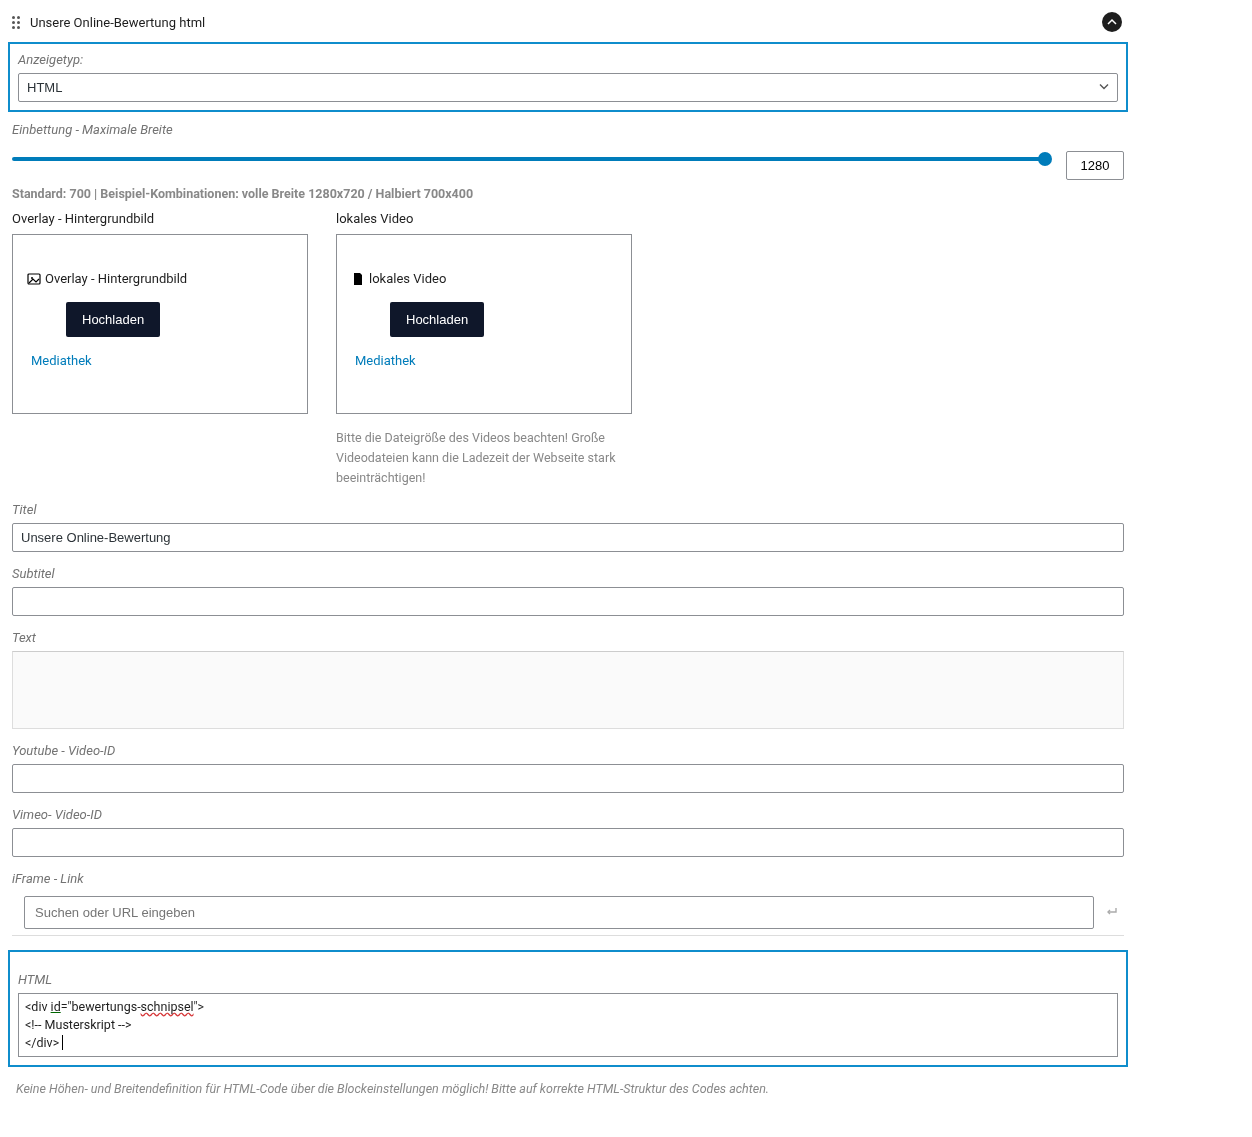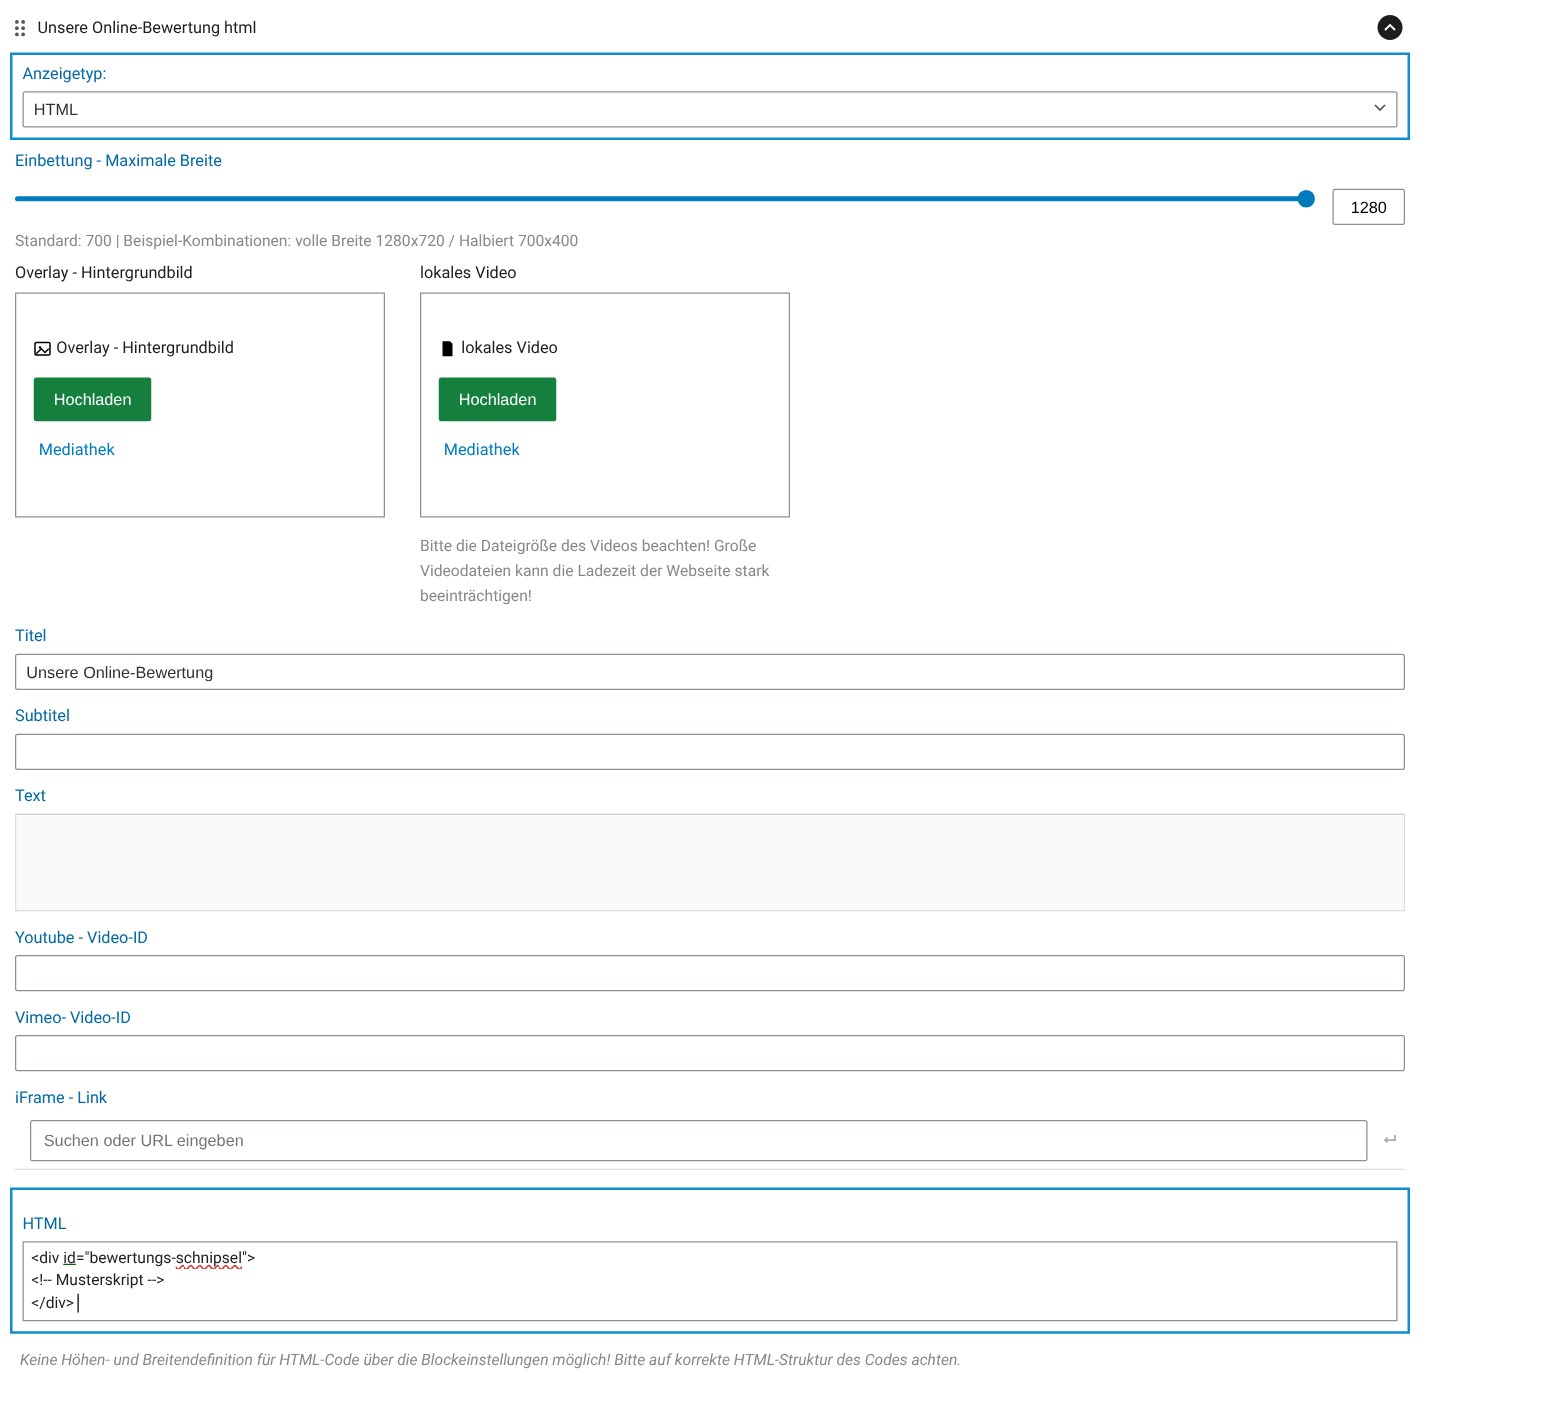--- a/index.html
+++ b/index.html
@@ -12,21 +12,21 @@
   .drag-dots { display: grid; grid-template-columns: repeat(2, 3px); grid-template-rows: repeat(3, 3px); gap: 2px; }
   .drag-dots span { width: 3px; height: 3px; background: #555; border-radius: 50%; }
   .panel-title { font-size: 13px; }
   .collapse-btn { width: 20px; height: 20px; border-radius: 50%; background: #1e1e1e; color: #fff; display: flex; align-items: center; justify-content: center; cursor: pointer; }
   .collapse-btn svg { width: 10px; height: 10px; }
 
   
   .highlight-box { border: 2px solid #0F8DCC; padding: 6px 8px 8px 8px; margin-bottom: 4px; }
 
   
-  .field-label { font-size: 13px; color: #0369a1; margin: 2px 0 6px 0; }
+  .field-label { font-size: 13px; color: #737373; margin: 2px 0 6px 0; font-style: italic; }
   .form-control, .form-select {
     width: 100%;
     padding: 6px 8px;
     font-size: 13px;
     border: 1px solid #8c8f94;
     border-radius: 2px;
     background: #fff;
     color: #2c3338;
   }
   .form-select { appearance: none; background-image: none; padding-right: 28px; }
@@ -34,30 +34,30 @@
   .select-wrap .chevron { position: absolute; right: 8px; top: 50%; transform: translateY(-50%); pointer-events: none; color: #666; }
 
   .section { padding: 0 4px; margin-top: 10px; }
 
   
   .slider-row { display: flex; align-items: flex-start; gap: 20px; margin: 14px 0 6px 0; }
   .slider-track-wrap { flex: 1; position: relative; height: 16px; display:flex; align-items:center;}
   .slider-track { width: 100%; height: 4px; background: #007cba; border-radius: 2px; position: relative; }
   .slider-thumb { position: absolute; right: -6px; top: 50%; transform: translateY(-50%); width: 14px; height: 14px; background: #007cba; border-radius: 50%; }
   .slider-value-input { width: 58px; text-align: center; padding: 6px 4px; border: 1px solid #8c8f94; border-radius: 2px; font-size: 13px; }
-  .helper-text { color: #888; font-size: 12.5px; margin-top: 6px; }
+  .helper-text { color: #888; font-size: 12.5px; margin-top: 6px; font-weight: bold; }
 
   
   .upload-row { display: flex; gap: 28px; margin-top: 4px; }
   .upload-col { width: 296px; }
   .upload-col-label { font-size: 13px; margin-bottom: 8px; }
   .upload-card { border: 1px solid #8c8f94; padding: 36px 14px 14px 14px; min-height: 180px; }
   .upload-card-title { display: flex; align-items: center; gap: 4px; font-size: 13px; margin-bottom: 16px; }
   .upload-card-title .ic { width: 14px; height: 14px; display:inline-flex; align-items:center; justify-content:center;}
-  .btn-primary { background: #15803d; color: #fff; border: none; padding: 10px 16px; font-size: 13px; border-radius: 2px; cursor: pointer; }
+  .btn-primary { background: #0f172a; color: #fff; border: none; padding: 10px 16px; font-size: 13px; border-radius: 2px; cursor: pointer; margin-left: 39px; }
   .link { color: #007cba; font-size: 13px; text-decoration: none; display: inline-block; margin-top: 16px; padding-left: 4px;}
   .video-note { color: #888; font-size: 12.5px; margin-top: 14px; line-height: 1.6; }
 
   
   .plain-field { margin-top: 14px; }
   .textarea-big { width: 100%; min-height: 78px; border: 1px solid #ddd; border-top: 1px solid #ccc; background: #fafafa; }
 
   
   .search-row { display:flex; align-items:center; margin: 10px 0 0 0; padding: 0 0 6px 0; border-bottom: 1px solid #ddd;}
   .search-input-wrap { flex:1; margin: 0 6px 0 12px; }

